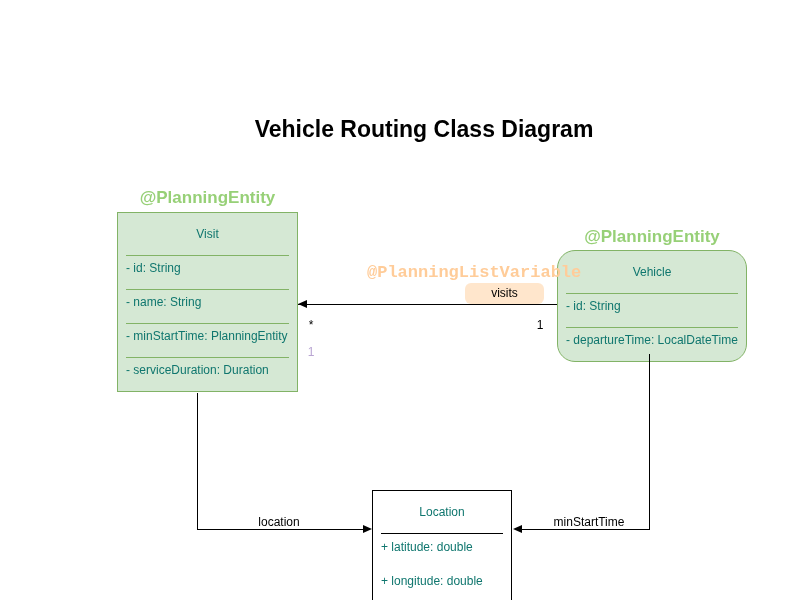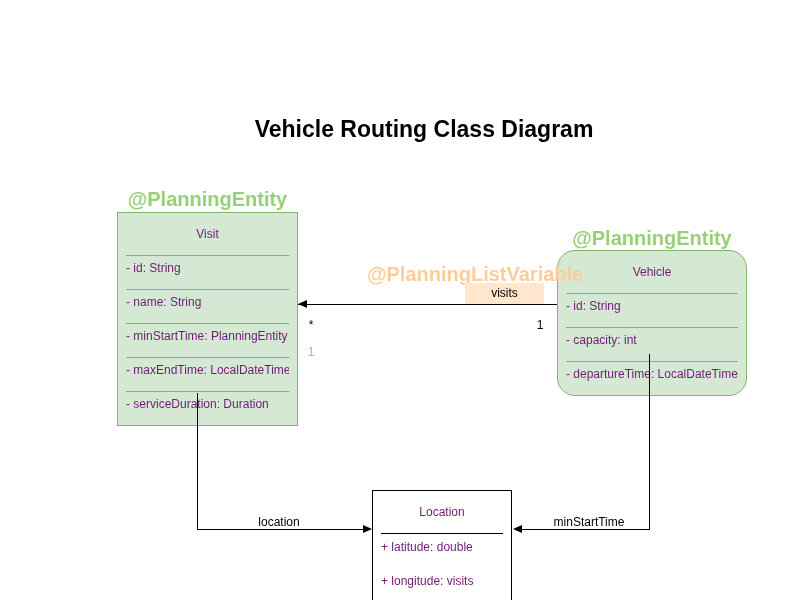--- a/index.html
+++ b/index.html
@@ -29,32 +29,32 @@
     position: absolute;
     left: 0; right: 0; top: 84px;
     text-align: center;
     font-size: 23px;
     font-weight: bold;
     color: #000000;
   }
   .stereotype {
     position: absolute;
     text-align: center;
-    font-size: 20px;
+    font-size: 17px;
     font-weight: bold;
   }
   .stereotype.green { color: var(--annotation-green); }
-  .stereotype.orange { color: var(--annotation-orange); }
+  .stereotype.orange { color: var(--annotation-orange); font-family: Liberation Mono, monospace; }
 
   .uml-class {
     position: absolute;
     border: 1px solid var(--class-border);
     background: var(--class-fill);
     font-size: 12px;
-    color: #701a75;
+    color: #0f766e;
   }
   .uml-class.plain {
     border-color: var(--plain-border);
     background: var(--plain-fill);
   }
   .uml-class .hdr {
     height: 26px;
     line-height: 26px;
     text-align: center;
   }
@@ -81,21 +81,21 @@
     width: 0; height: 0;
     border-top: 4px solid transparent;
     border-bottom: 4px solid transparent;
   }
   .arrowhead.left  { border-right: 9px solid var(--edge-color); }
   .arrowhead.right { border-left: 9px solid var(--edge-color); }
 
   .edge-chip {
     position: absolute;
     background: var(--edge-label-bg);
-    border-radius: 0;
+    border-radius: 6px;
     font-size: 12px;
     text-align: center;
     color: #000000;
   }
   .edge-label {
     position: absolute;
     font-size: 12px;
     text-align: center;
     color: #000000;
     white-space: nowrap;
@@ -142,36 +142,34 @@
 <div class="canvas">
 
   <div class="diagram-title">Vehicle Routing Class Diagram</div>
 
   <div class="stereotype green" id="visit-annotation">@PlanningEntity</div>
   <div class="uml-class" id="visit-box">
     <div class="hdr">Visit</div>
     <div class="row">- id: String</div>
     <div class="row">- name: String</div>
     <div class="row">- minStartTime: PlanningEntity</div>
-    <div class="row">- maxEndTime: LocalDateTime</div>
     <div class="row">- serviceDuration: Duration</div>
   </div>
 
   <div class="stereotype green" id="vehicle-annotation">@PlanningEntity</div>
   <div class="uml-class" id="vehicle-box">
     <div class="hdr">Vehicle</div>
     <div class="row">- id: String</div>
-    <div class="row">- capacity: int</div>
     <div class="row">- departureTime: LocalDateTime</div>
   </div>
 
   <div class="uml-class plain" id="location-box">
     <div class="hdr">Location</div>
     <div class="row">+ latitude: double</div>
-    <div class="row">+ longitude: visits</div>
+    <div class="row">+ longitude: double</div>
   </div>
 
   <div class="edge-line" id="visits-line"></div>
   <div class="arrowhead left" id="visits-arrow"></div>
   <div class="stereotype orange" id="plv-annotation">@PlanningListVariable</div>
   <div class="edge-chip" id="visits-chip">visits</div>
   <div class="multiplicity" id="mult-star">*</div>
   <div class="multiplicity" id="mult-one-source">1</div>
   <div class="multiplicity purple" id="mult-one-alt">1</div>
 

